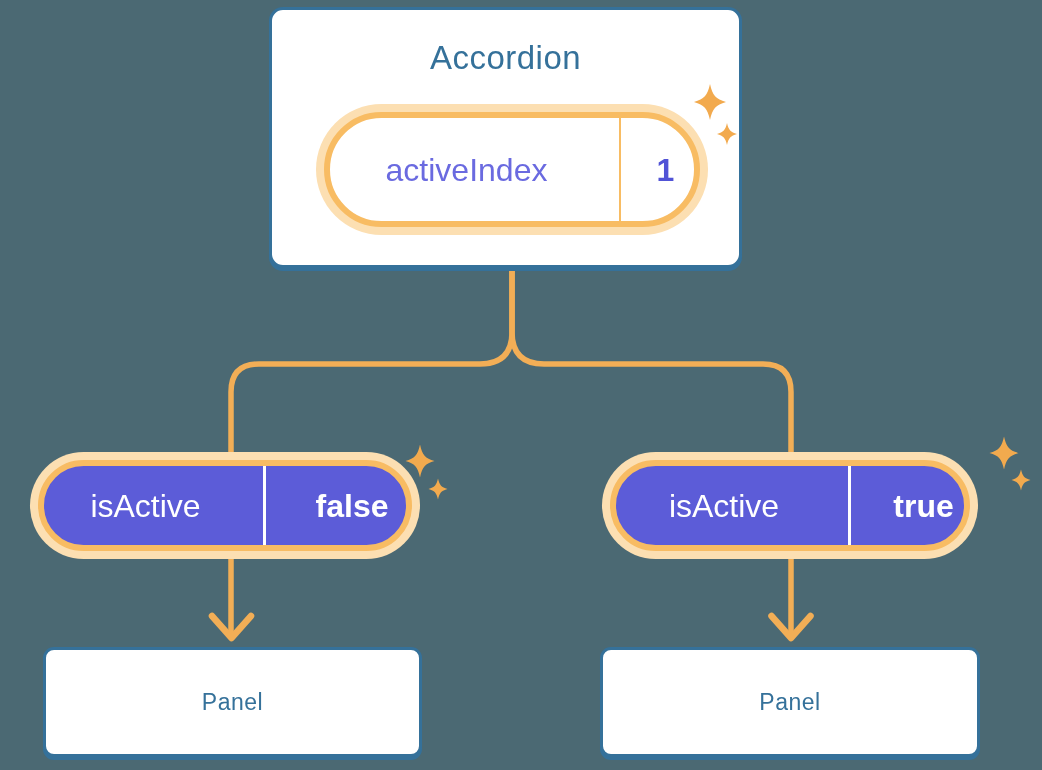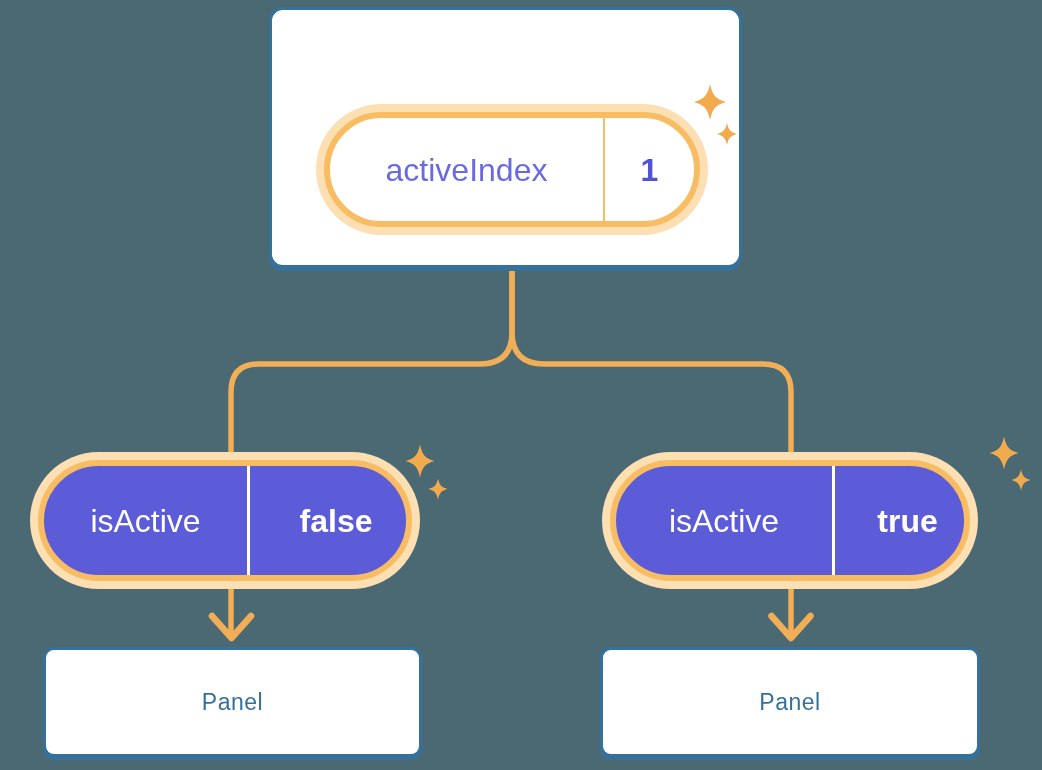--- a/index.html
+++ b/index.html
@@ -75,24 +75,25 @@
     box-sizing:border-box;
   }
   .pill-ring{
     width:100%;height:100%;
     border:6px solid var(--ring);
     border-radius:999px;
     box-sizing:border-box;
     display:flex;
     align-items:stretch;
     overflow:hidden;
+    gap:16px;
   }
   .state-pill{left:44px;top:94px;width:392px;height:131px;}
   .state-pill .pill-ring{background:var(--box-fill);}
-  .prop-pill{width:390px;height:137px;}
+  .prop-pill{width:390px;height:107px;}
   .prop-pill .pill-ring{background:var(--purple);}
   .prop-pill-left{left:30px;top:452px;}
   .prop-pill-right{left:602px;top:452px;width:376px;}
 
   .pill-seg{
     display:flex;align-items:center;justify-content:center;
     font-size:32px;
     line-height:1;
   }
   .state-pill .seg-label{flex:0 0 273px;color:var(--label-purple);}
@@ -115,20 +116,21 @@
   <svg class="layer" viewBox="0 0 1042 770">
     <g stroke="#F2AE56" fill="none">
       <path d="M512 266 L512 332 Q512 364 480 364 L259 364 Q231 364 231 392 L231 633" stroke-width="5.5"></path>
       <path d="M512 266 L512 332 Q512 364 544 364 L763 364 Q791 364 791 392 L791 633" stroke-width="5.5"></path>
       <path d="M212 616 L231.5 638 L251 616" stroke-width="6.5" stroke-linecap="round" stroke-linejoin="round"></path>
       <path d="M771.5 616 L791 638 L810.5 616" stroke-width="6.5" stroke-linecap="round" stroke-linejoin="round"></path>
     </g>
   </svg>
 
   <div class="comp-box accordion-box">
+    <div class="comp-title">Accordion</div>
     <div class="pill-halo state-pill">
       <div class="pill-ring">
         <div class="pill-seg seg-label">activeIndex</div>
         <div class="pill-divider"></div>
         <div class="pill-seg seg-value">1</div>
       </div>
     </div>
   </div>
 
   <div class="pill-halo prop-pill prop-pill-left">

